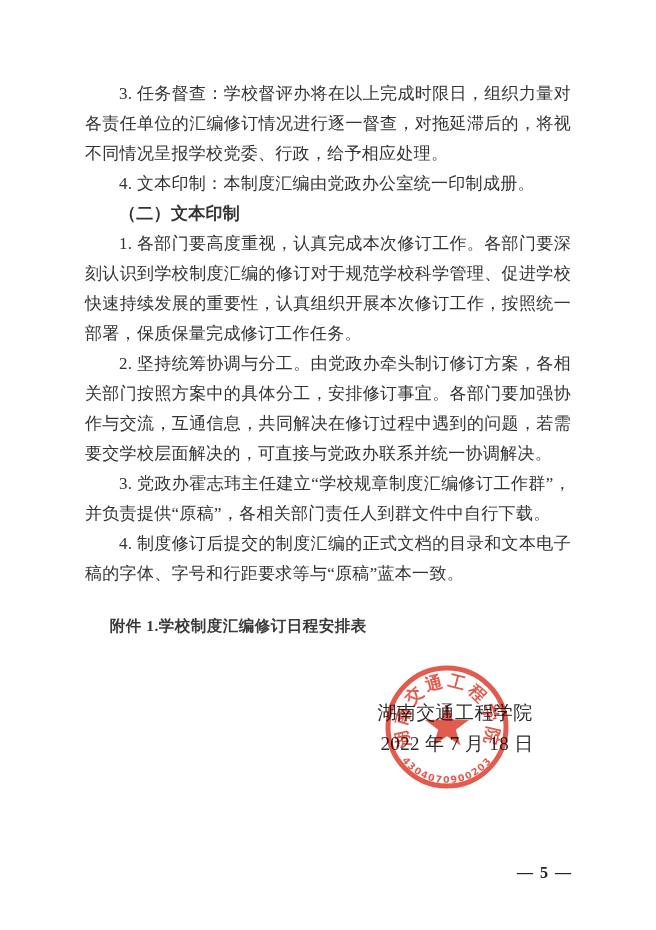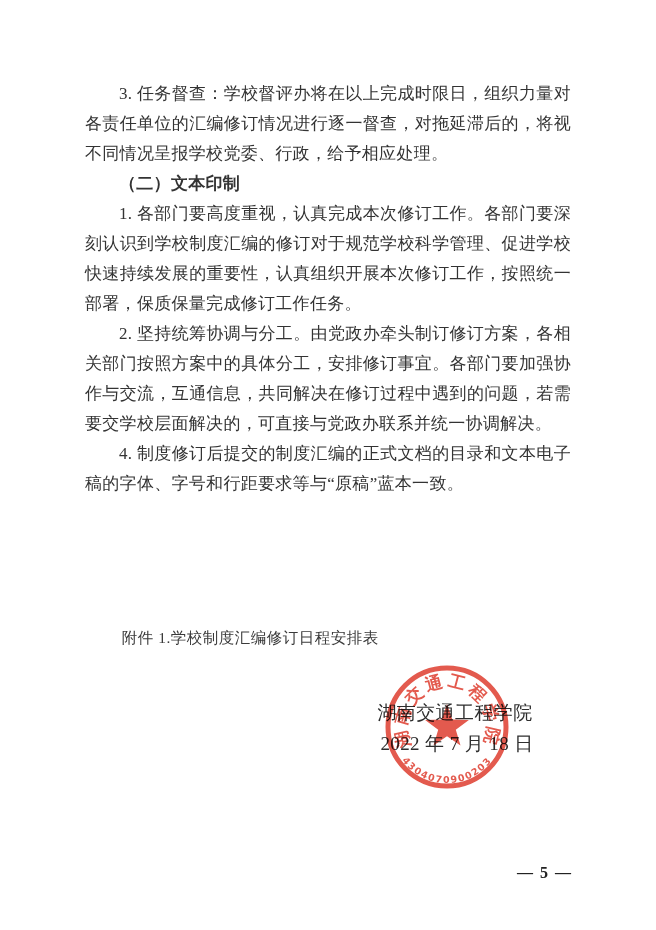--- a/index.html
+++ b/index.html
@@ -21,21 +21,21 @@
   }
   .body-text p { margin:0; text-indent:2em; }
   .body-text p.heading { font-weight:bold; }
   .attachments {
     position:absolute;
     left:85px; top:612px; width:486px;
     font-size:15.5px; line-height:28px;
     letter-spacing:0.5px;
     color:#3a3a3a;
   }
-  .attachments p { margin:12px; text-indent:1.6em; }
+  .attachments p { margin:0; text-indent:1.6em;font-weight:bold; }
   .sig-org {
     position:absolute; left:374px; top:700px; width:162px;
     font-size:19px; letter-spacing:0.4px;
     color:#2e2e2e; z-index:2; text-align:center; white-space:nowrap;
   }
   .sig-date {
     position:absolute; left:374px; top:731px; width:166px;
     font-size:19px; letter-spacing:0.4px;
     color:#2e2e2e; z-index:2; text-align:center; white-space:nowrap;
   }
@@ -65,23 +65,25 @@
     color:#222222; white-space:nowrap;
   }
 </style>
 </head>
 <body>
 
 <div class="page">
 
   <main class="body-text">
     <p class="para">3. 任务督查：学校督评办将在以上完成时限日，组织力量对各责任单位的汇编修订情况进行逐一督查，对拖延滞后的，将视不同情况呈报学校党委、行政，给予相应处理。</p>
+    <p class="para">4. 文本印制：本制度汇编由党政办公室统一印制成册。</p>
     <p class="para heading">（二）文本印制</p>
     <p class="para">1. 各部门要高度重视，认真完成本次修订工作。各部门要深刻认识到学校制度汇编的修订对于规范学校科学管理、促进学校快速持续发展的重要性，认真组织开展本次修订工作，按照统一部署，保质保量完成修订工作任务。</p>
     <p class="para">2. 坚持统筹协调与分工。由党政办牵头制订修订方案，各相关部门按照方案中的具体分工，安排修订事宜。各部门要加强协作与交流，互通信息，共同解决在修订过程中遇到的问题，若需要交学校层面解决的，可直接与党政办联系并统一协调解决。</p>
+    <p class="para">3. 党政办霍志玮主任建立“学校规章制度汇编修订工作群”，并负责提供“原稿”，各相关部门责任人到群文件中自行下载。</p>
     <p class="para">4. 制度修订后提交的制度汇编的正式文档的目录和文本电子稿的字体、字号和行距要求等与“原稿”蓝本一致。</p>
   </main>
 
   <div class="attachments">
     <p>附件 1.学校制度汇编修订日程安排表</p>
   </div>
 
   <svg class="seal" viewBox="0 0 170 170" aria-hidden="true">
     <defs>
       <path id="sealTopArc" d="M 48.7 101.9 A 40 40 0 1 1 121.3 101.9" fill="none"></path>

